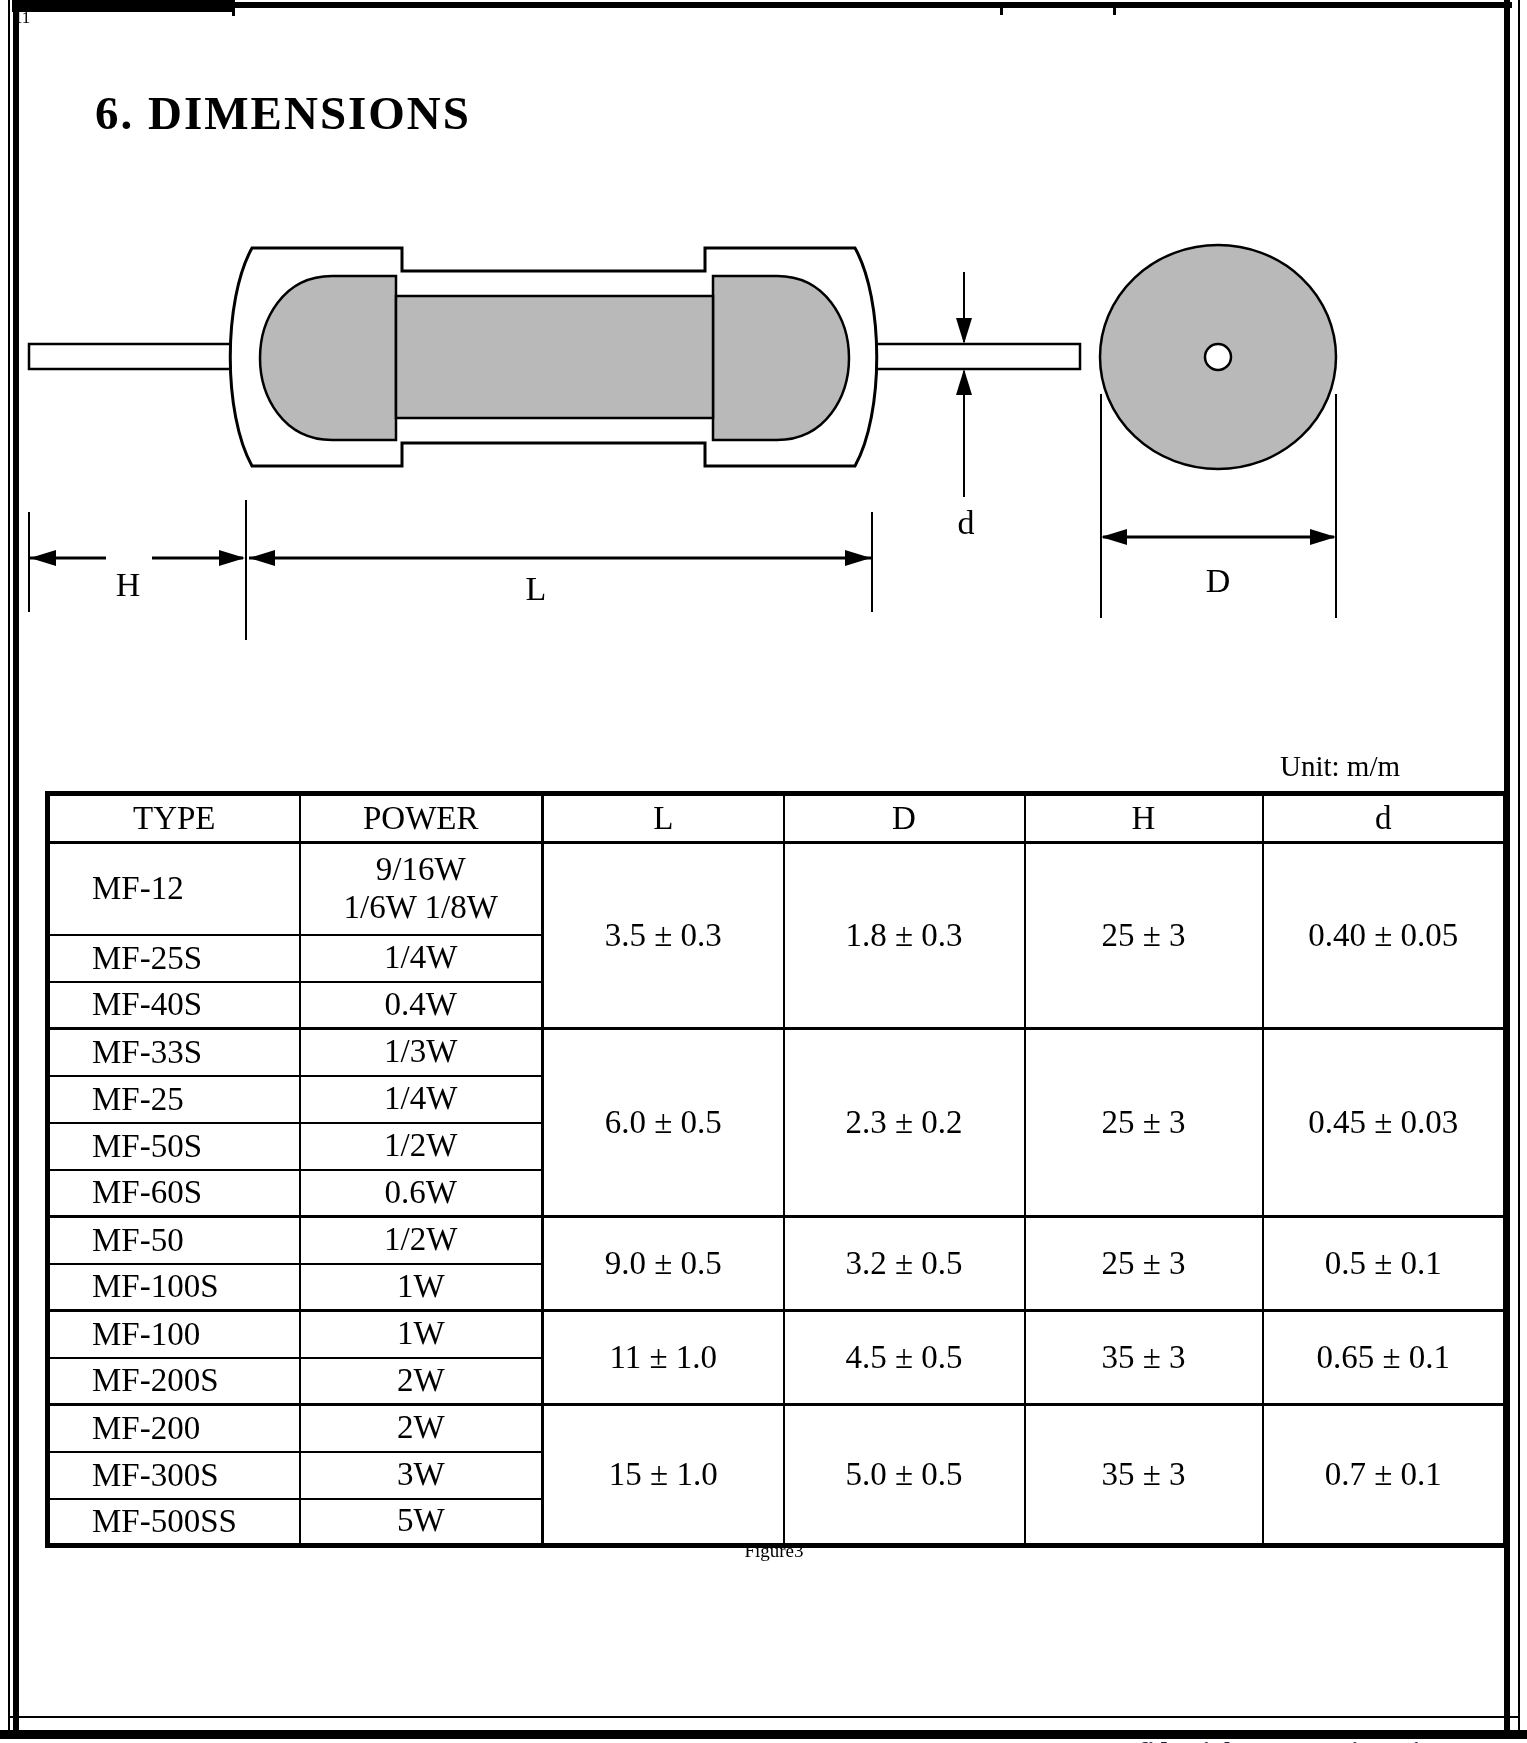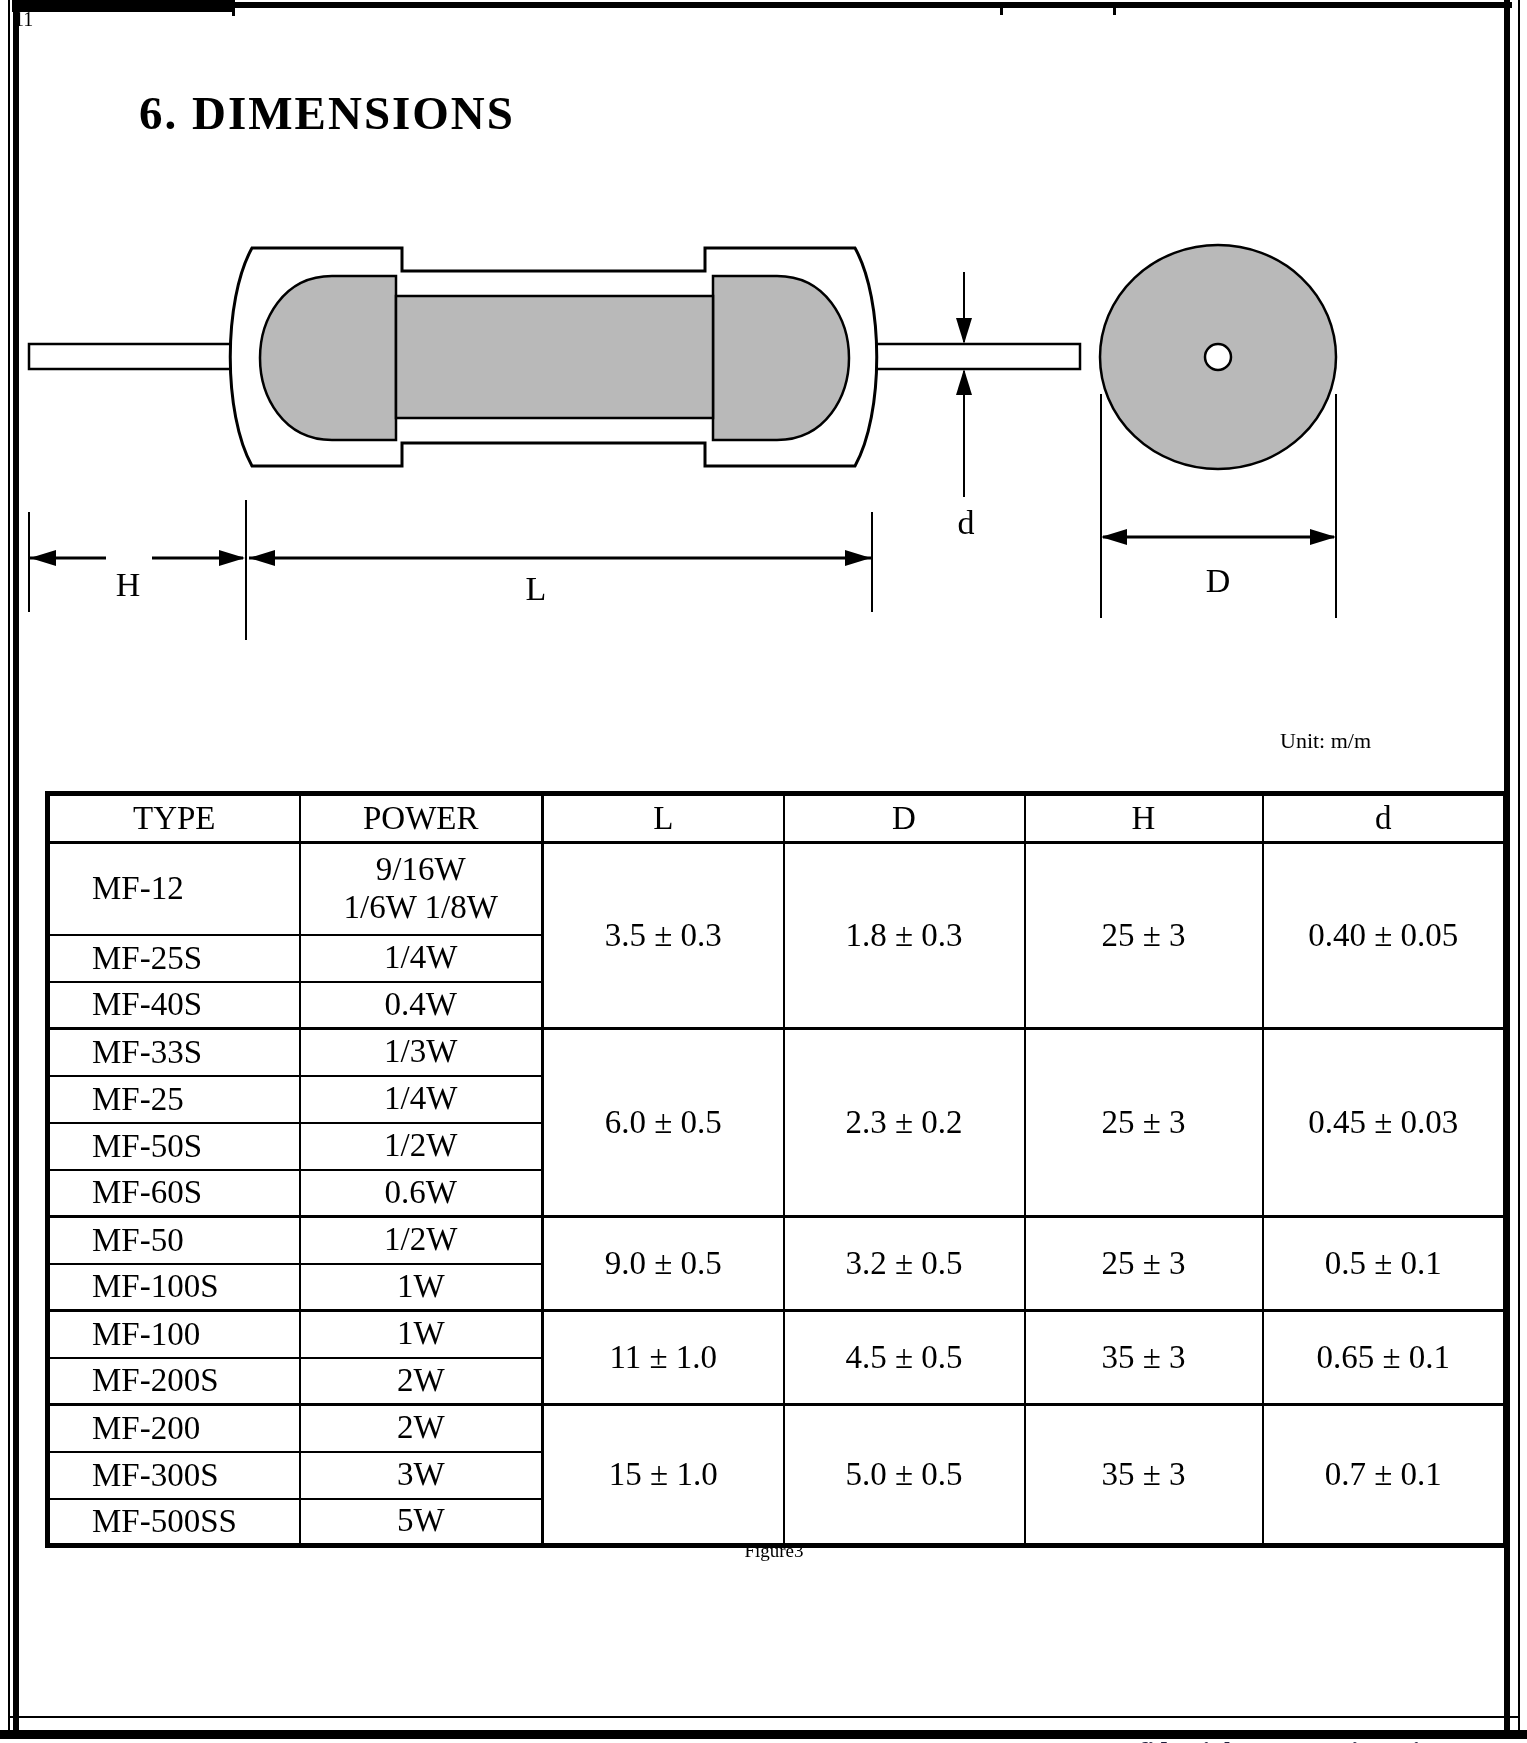--- a/index.html
+++ b/index.html
@@ -15,28 +15,28 @@
   .frame-right-thick{ left:1504px;top:0; width:6px; height:1731px; }
   .frame-right-thin { left:1518px;top:0; width:2px; height:1731px; }
   .frame-bottom-thin{ left:8px;   top:1716px; width:1512px; height:2px; }
   .frame-bottom-bar { left:0;     top:1730px; width:1527px; height:9px; }
   
   .top-bar-left  { left:12px;  top:0;   width:220px;  height:12px; }
   .top-bar-right { left:232px; top:2px; width:1280px; height:6px; }
   .top-stub-a { left:232px;  top:0;   width:3px; height:16px; }
   .top-stub-b { left:1000px; top:2px; width:3px; height:13px; }
   .top-stub-c { left:1113px; top:2px; width:3px; height:13px; }
-  .page-number { position:absolute; left:14px; top:8px; font-size:20px; }
+  .page-number { position:absolute; left:14px; top:8px; font-size:17px; }
 
   
   .section-title {
     position:absolute; left:95px; top:86px;
-    font-size:47px; font-weight:bold; letter-spacing:2px; white-space:nowrap;margin-left:44px;
-  }
-  .unit-note { position:absolute; left:1280px; top:728px; font-size:22px; white-space:nowrap; }
+    font-size:47px; font-weight:bold; letter-spacing:2px; white-space:nowrap;
+  }
+  .unit-note { position:absolute; left:1280px; top:750px; font-size:29px; white-space:nowrap; }
   .figure-caption {
     position:absolute; left:45px; top:1540px; width:1458px;
     text-align:center; font-size:19px;
   }
   .watermark {
     position:absolute; left:1090px; top:1737px;
     font-size:27px; font-style:italic; font-weight:bold; color:#1c1c3c; white-space:nowrap;
   }
 
   

